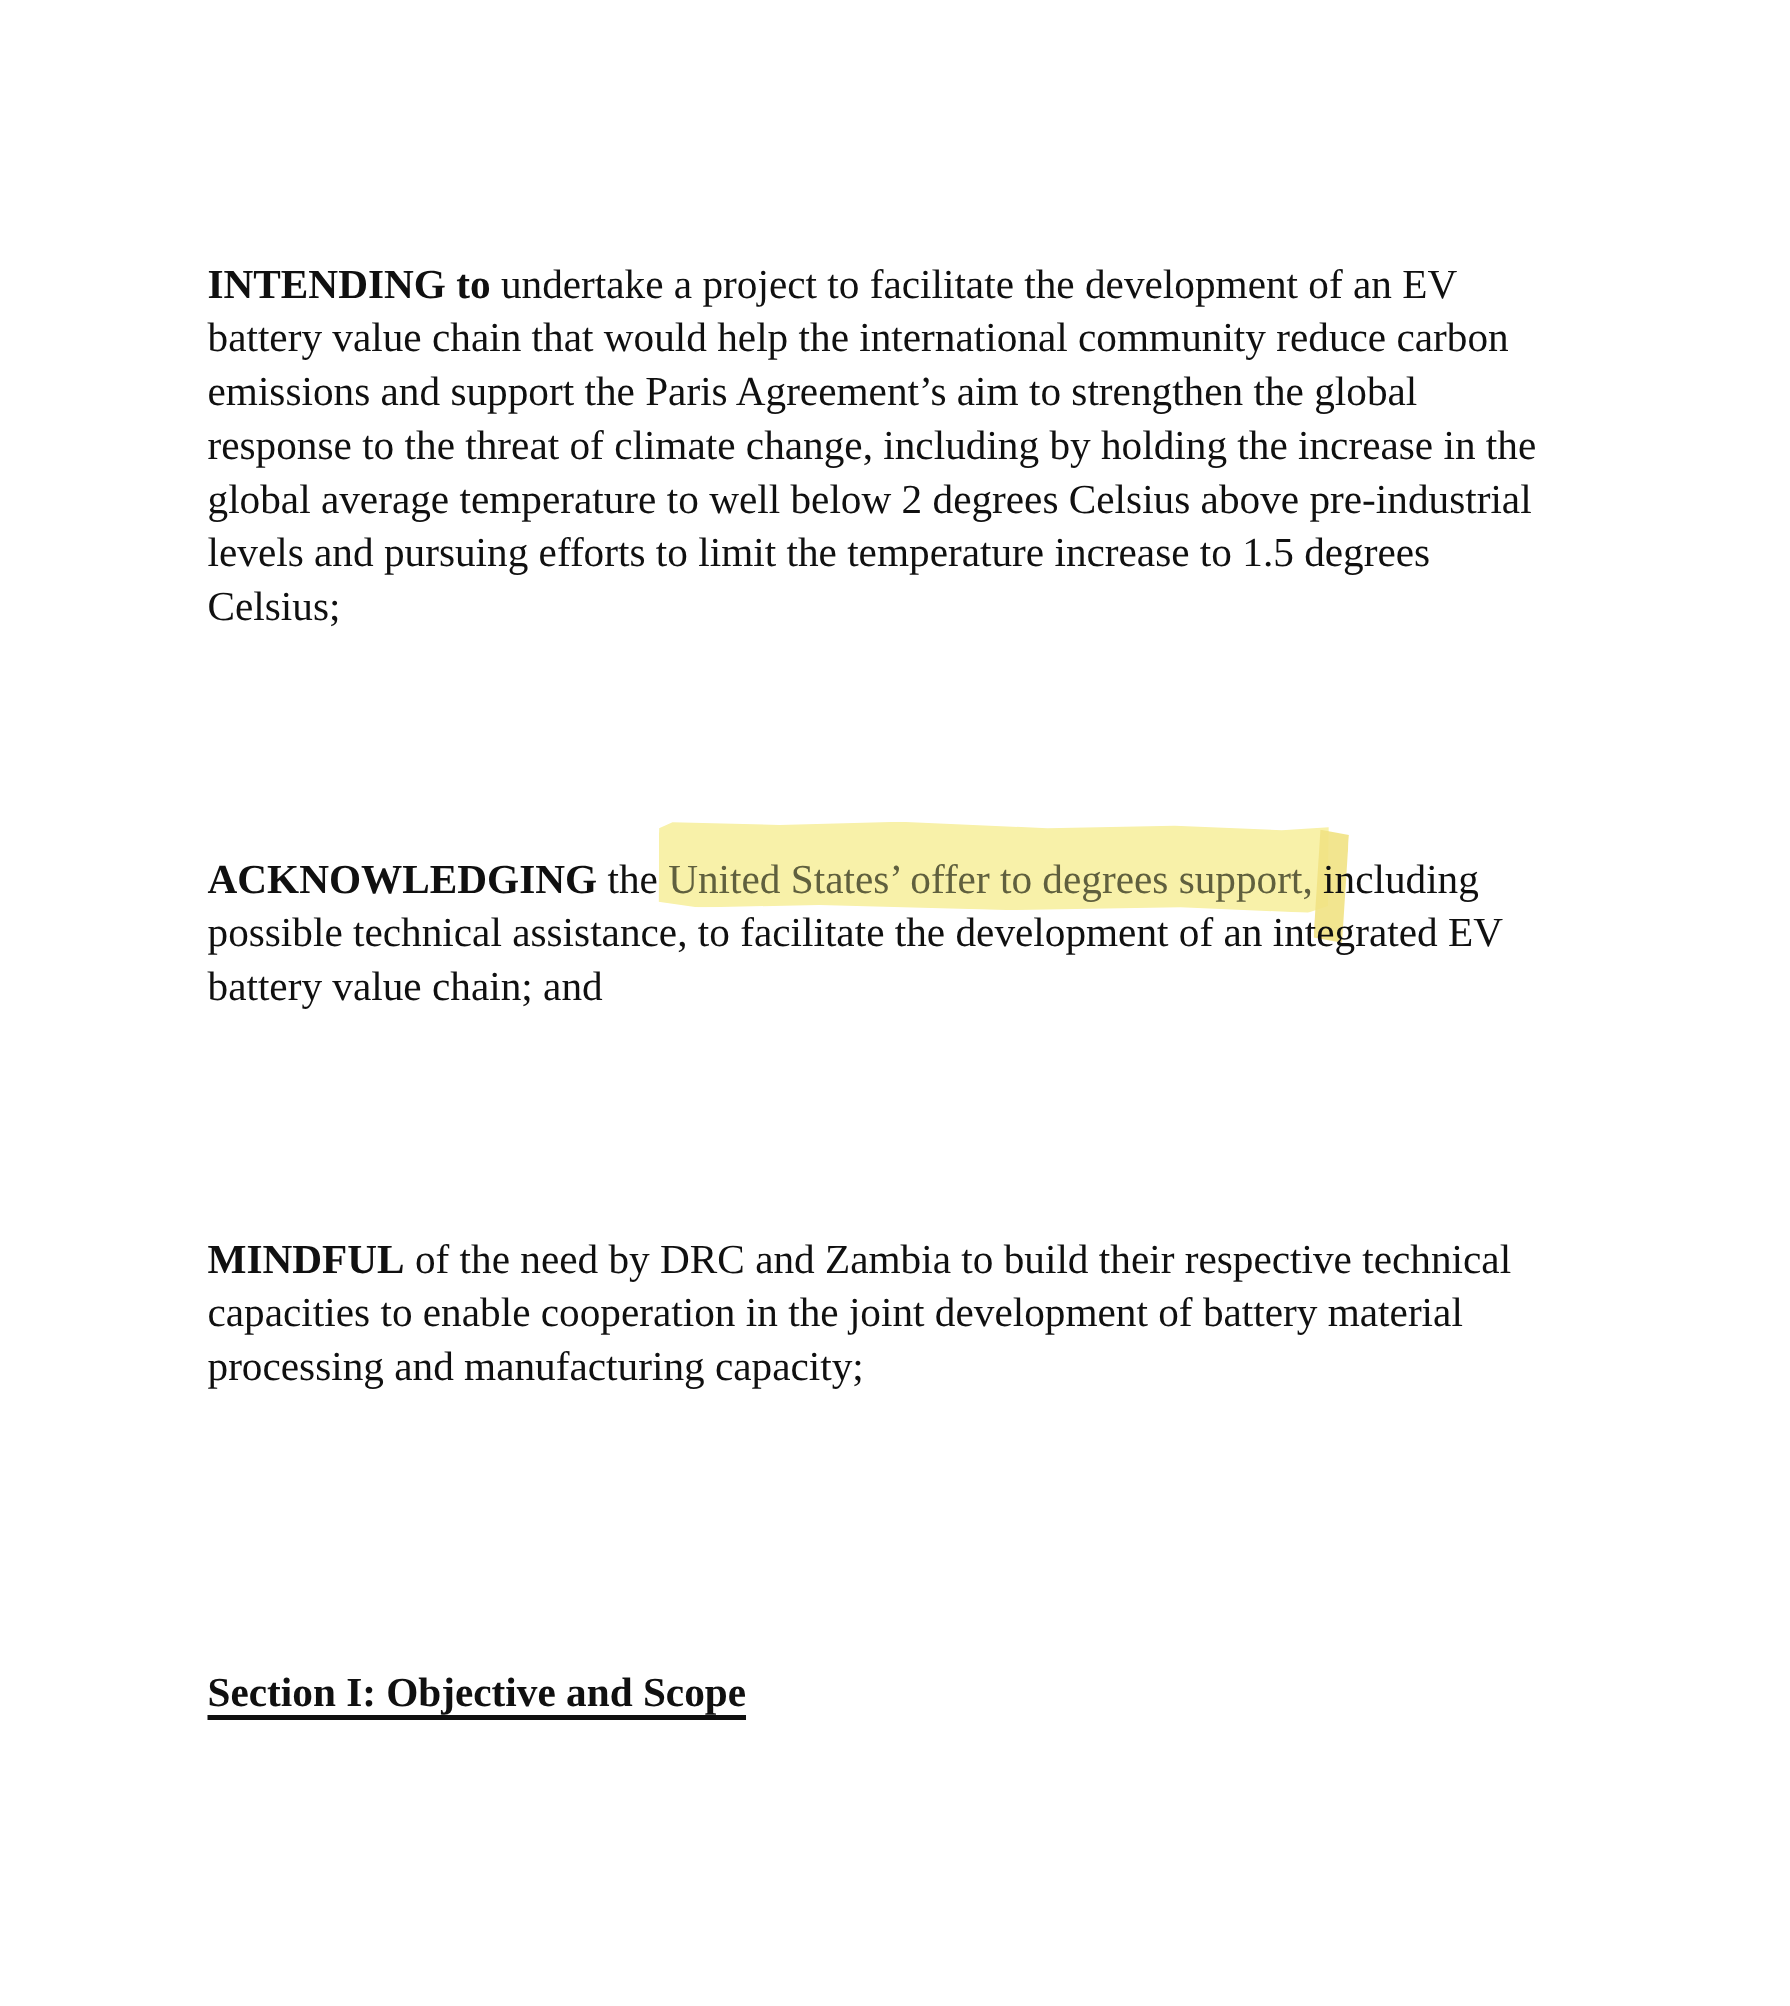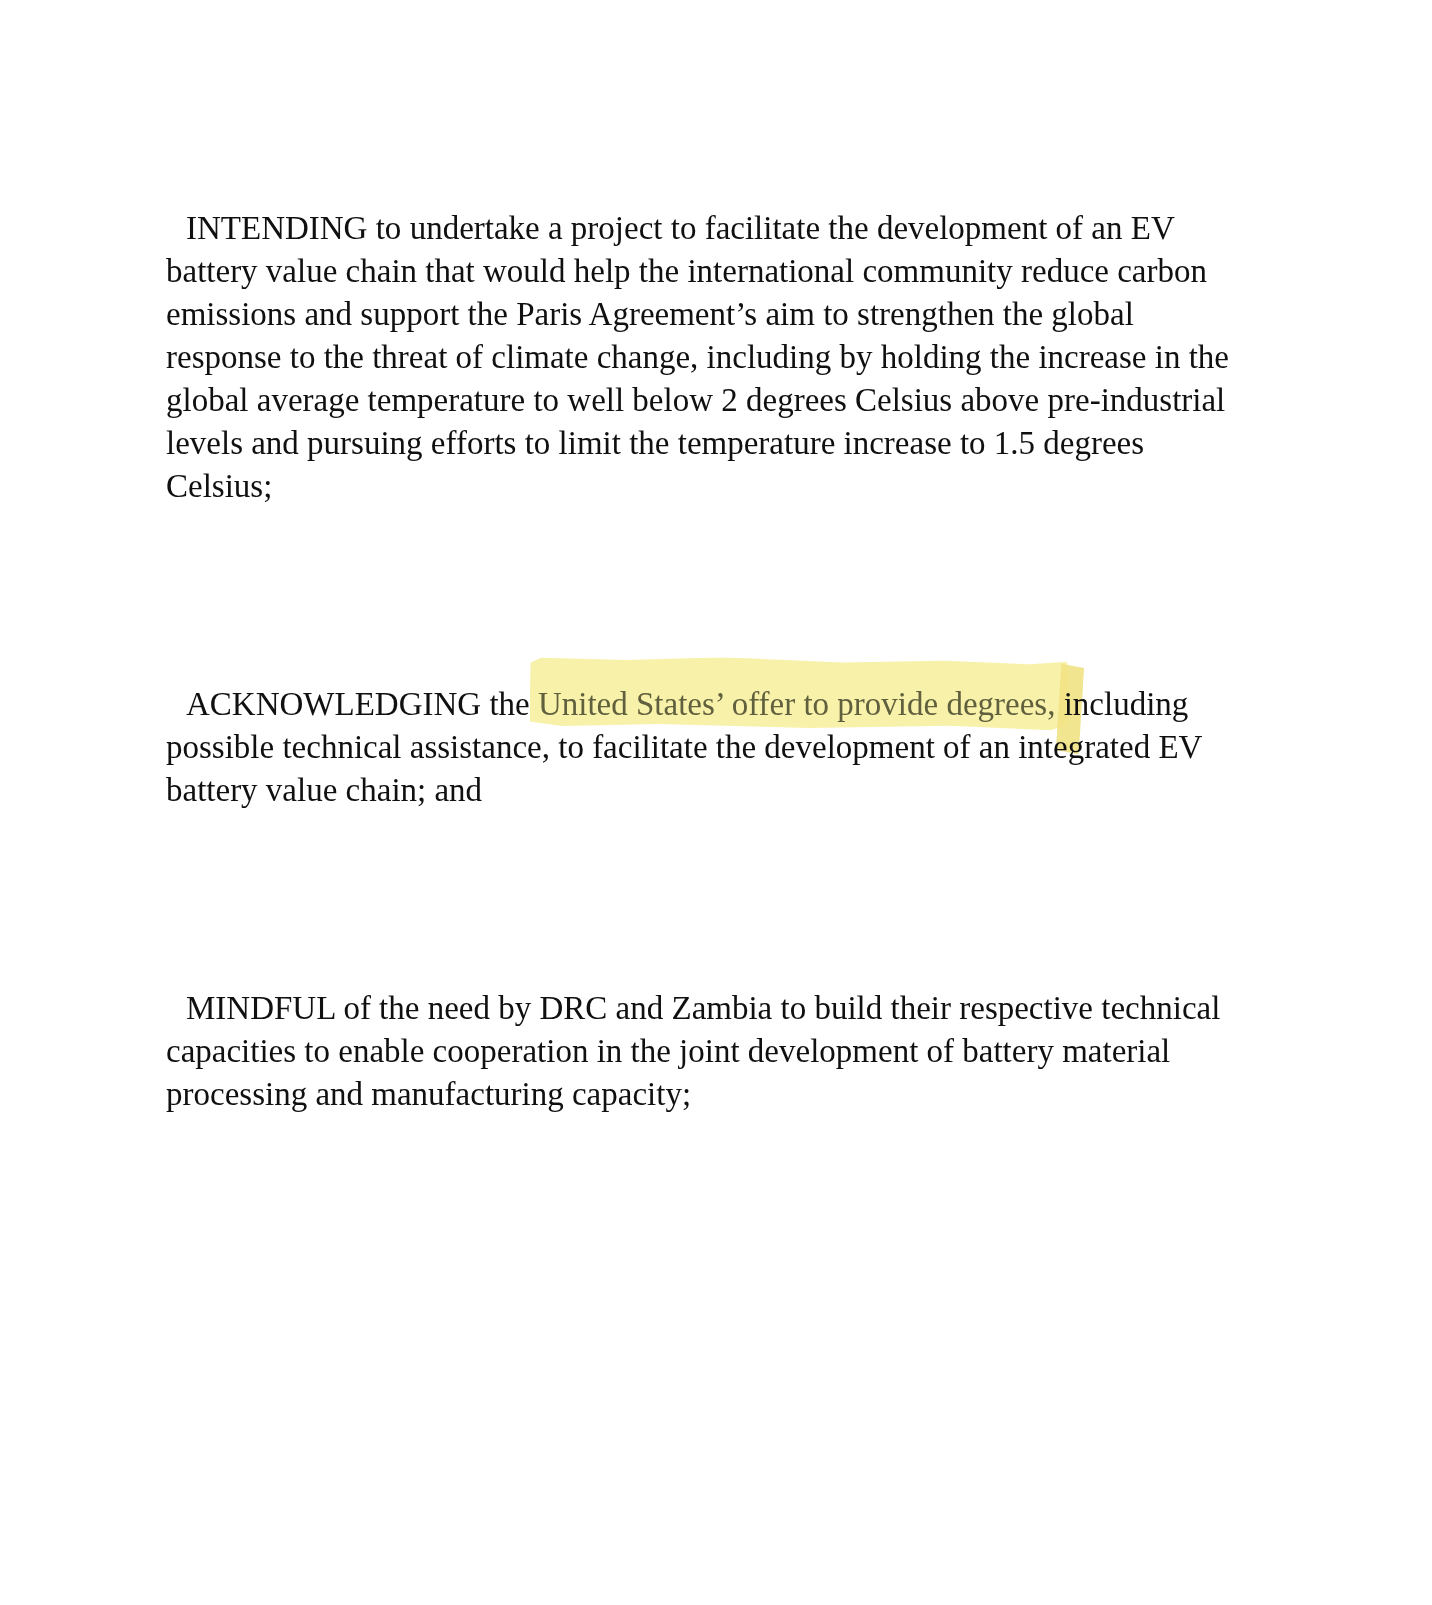--- a/index.html
+++ b/index.html
@@ -23,22 +23,21 @@
     font-family: "Liberation Serif", "DejaVu Serif", serif;
     font-size: 33px;
     line-height: 43px;
     color: #101010;
     white-space: pre-wrap;
   }
   .para {
     margin: 0 0 46px 0;
   }
   .lead {
-    font-weight: 400;
-    margin-left: 20px;
+    font-weight: 700;
   }
   .heading {
     font-weight: 700;
     text-decoration: underline;
     text-decoration-thickness: 3.5px;
     text-underline-offset: 7px;
   }
   
   .hl {
     position: relative;
@@ -74,25 +73,26 @@
     clip-path: polygon(12% 0%, 100% 4%, 88% 100%, 0% 96%);
   }
 </style>
 </head>
 <body>
 
 <div class="page">
 
   <p class="para"><span class="lead">INTENDING to</span><span> undertake a project to facilitate the development of an EV battery value chain that would help the international community reduce carbon emissions and support the Paris Agreement’s aim to strengthen the global response to the threat of climate change, including by holding the increase in the global average temperature to well below 2 degrees Celsius above pre-industrial levels and pursuing efforts to limit the temperature increase to 1.5 degrees Celsius;</span></p>
 
-  <p class="para"><span class="lead">ACKNOWLEDGING</span><span> the </span><span class="hl"><span class="hl-text">United States’ offer to provide degrees,</span></span><span> including possible technical assistance, to facilitate the development of an integrated EV battery value chain; and</span></p>
+  <p class="para"><span class="lead">ACKNOWLEDGING</span><span> the </span><span class="hl"><span class="hl-text">United States’ offer to degrees support,</span></span><span> including possible technical assistance, to facilitate the development of an integrated EV battery value chain; and</span></p>
 
   <p class="para"><span class="lead">MINDFUL</span><span> of the need by DRC and Zambia to build their respective technical capacities to enable cooperation in the joint development of battery material processing and manufacturing capacity;</span></p>
 
 
+  <p class="para"><span class="heading">Section I: Objective and Scope</span></p>
 
   
 
   
 
   
 
 </div>
 
 </body></html>

